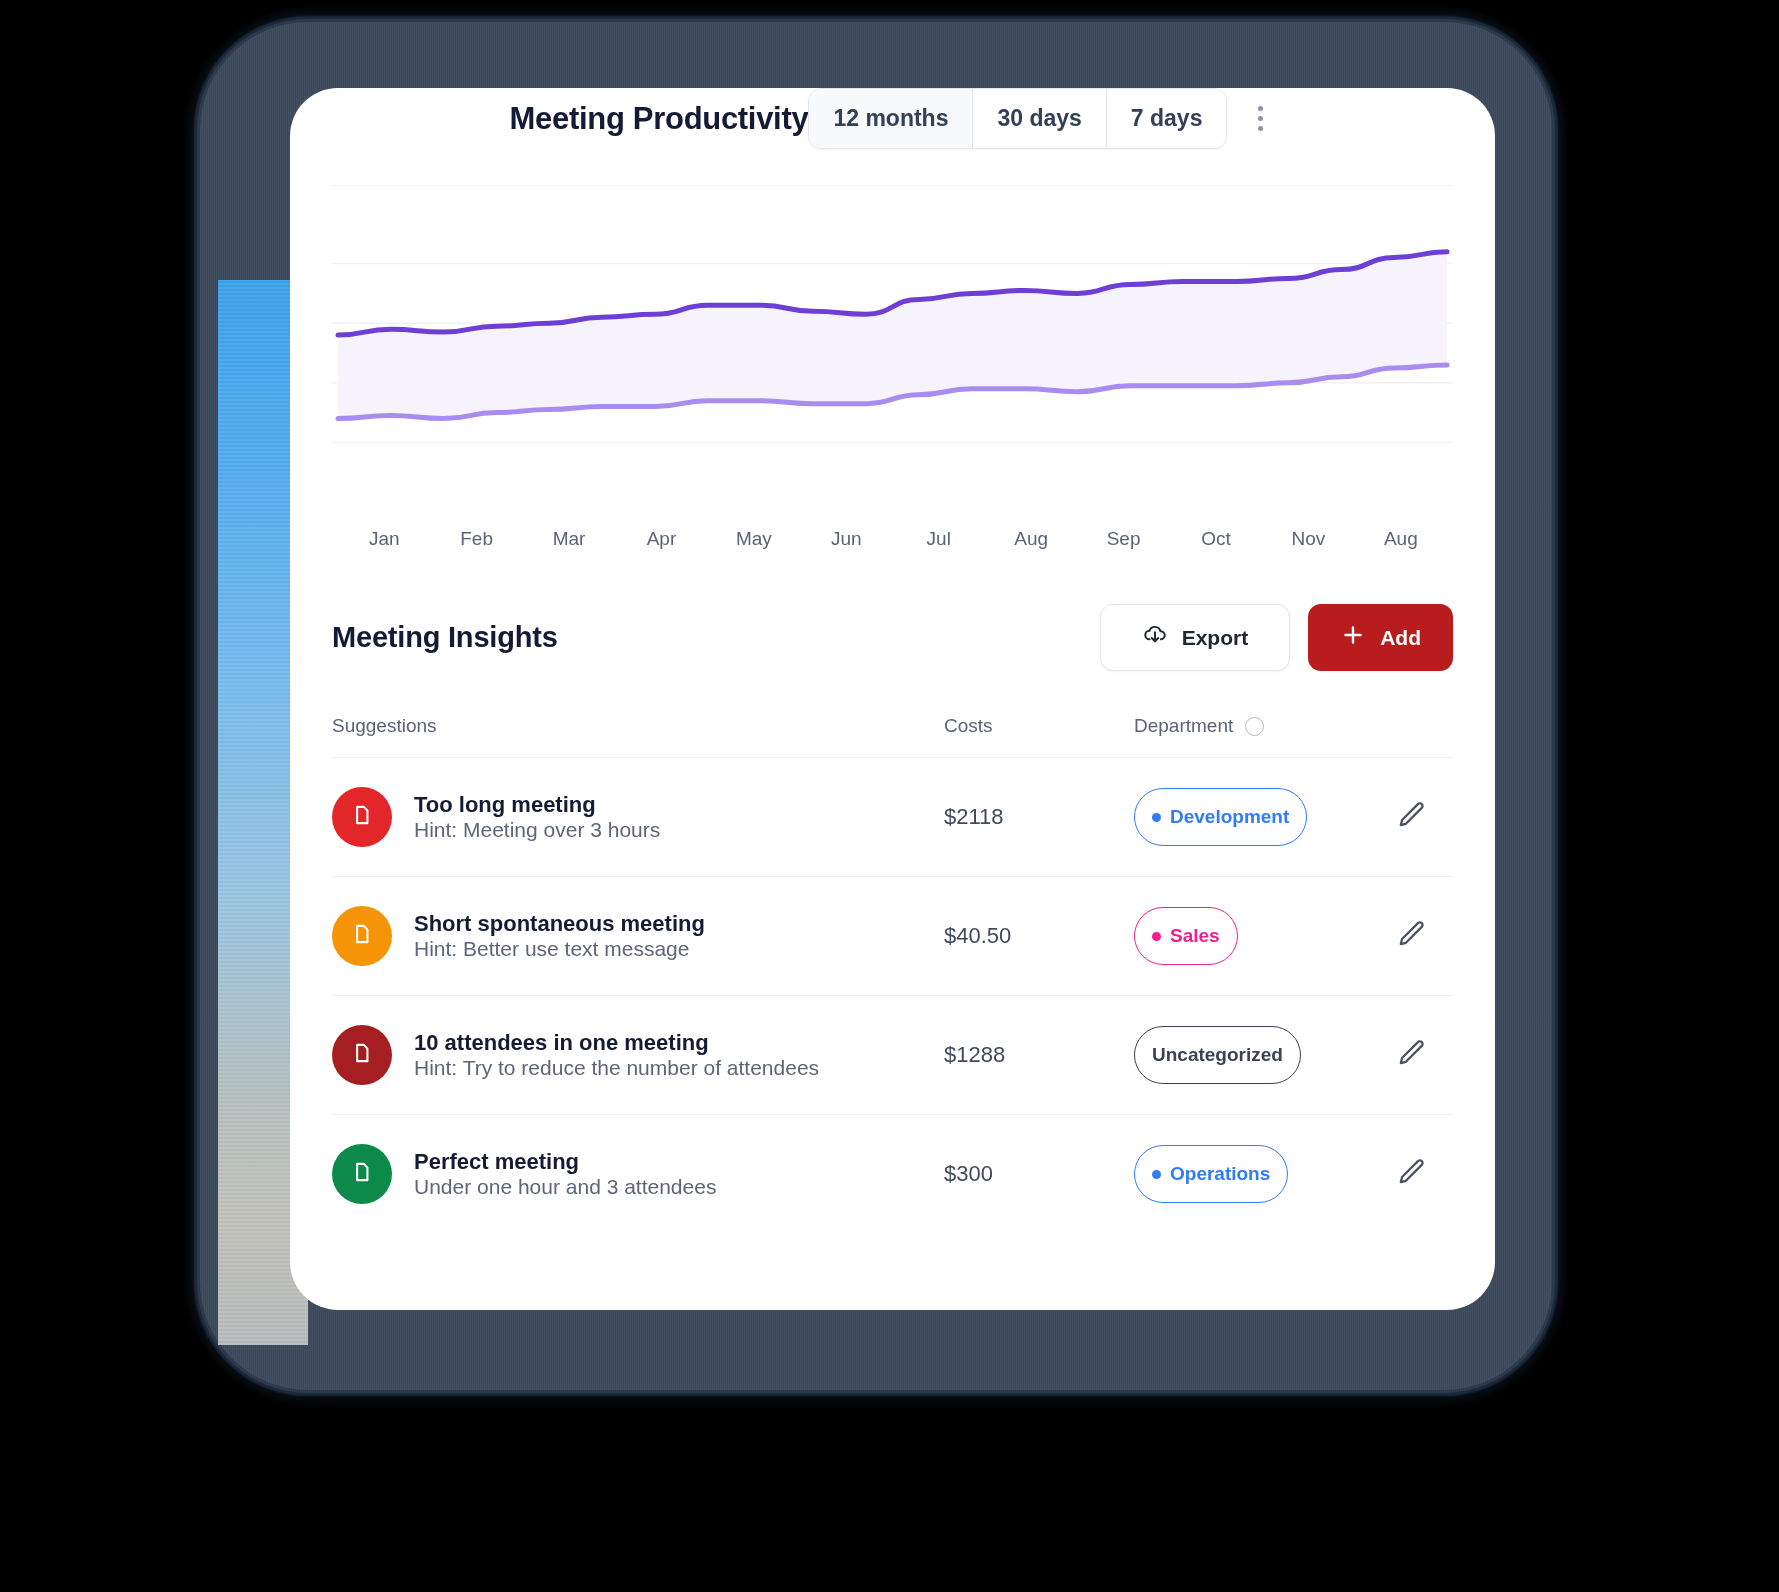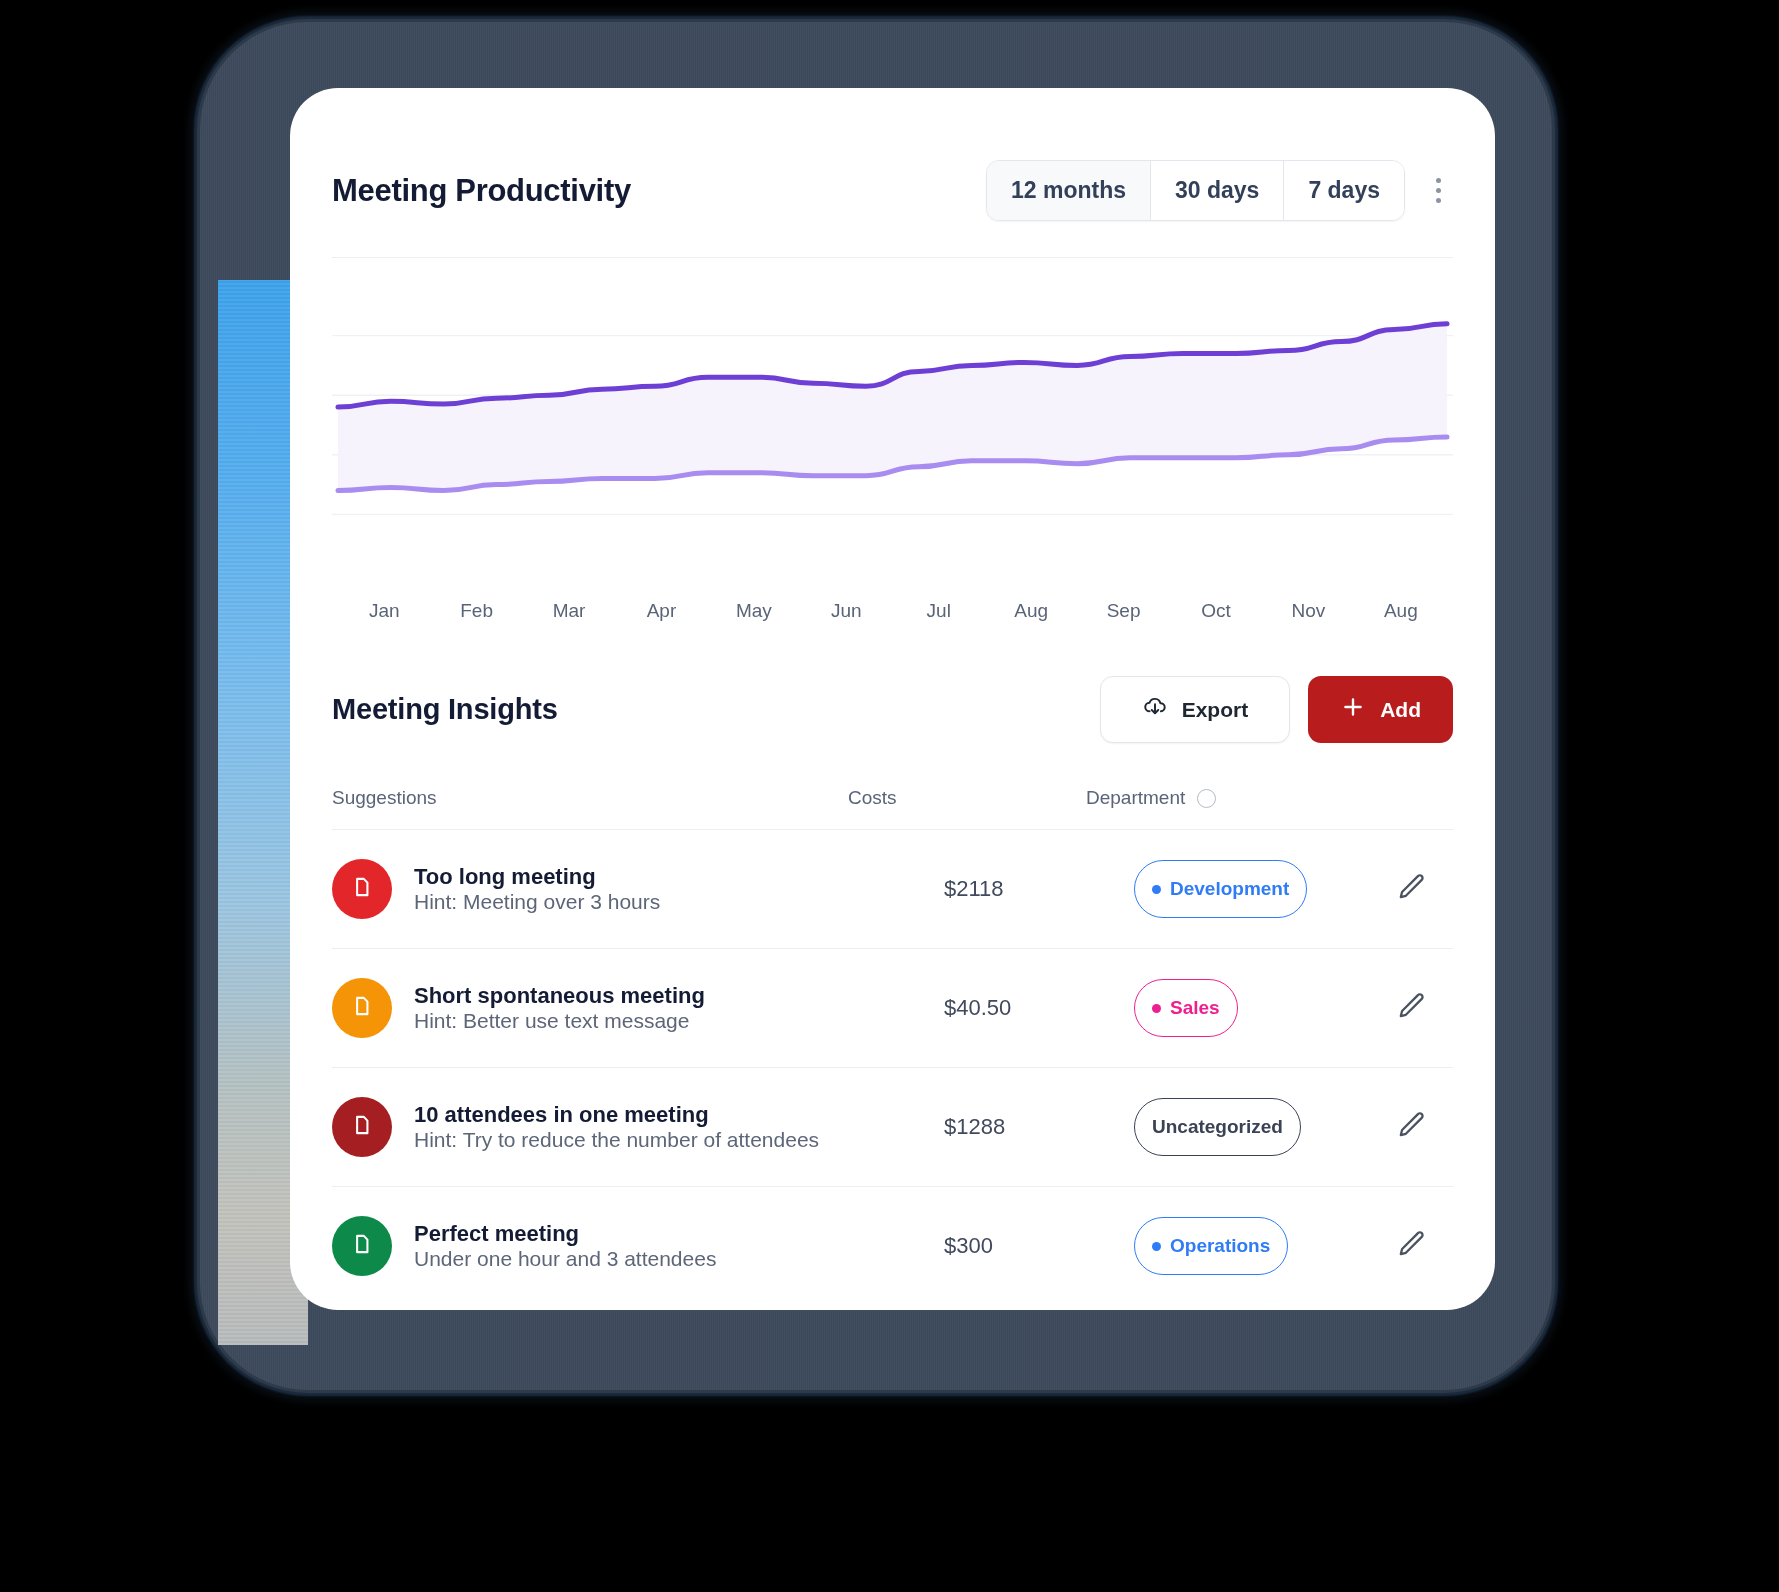--- a/index.html
+++ b/index.html
@@ -86,22 +86,21 @@
   .card-inner {
     position: absolute;
     left: 0; top: 0; right: 0; bottom: 0;
     padding: 0 42px;
   }
 
   
   .panel-header {
     display: flex;
     align-items: center;
-    justify-content: space-between;
-    padding-top: 72px;
+    justify-content: center;
   }
   .panel-title {
     font-size: 31px;
     font-weight: bold;
     color: #141b34;
     letter-spacing: -.3px;
   }
   .header-right {
     display: flex;
     align-items: center;
@@ -220,21 +219,20 @@
   }
 
   
   .table { margin-top: 44px; }
 
   .thead {
     display: flex;
     align-items: center;
     padding-bottom: 20px;
     border-bottom: 1px solid #eceef2;
-    gap: 48px;
   }
   .col-sugg   { flex: 1 1 auto; }
   .col-cost   { width: 190px; }
   .col-dept   { width: 235px; display: flex; align-items: center; gap: 12px; }
   .col-edit   { width: 84px; display: flex; justify-content: center; }
 
   .th {
     font-size: 19px;
     color: #5a6478;
     font-weight: normal;

